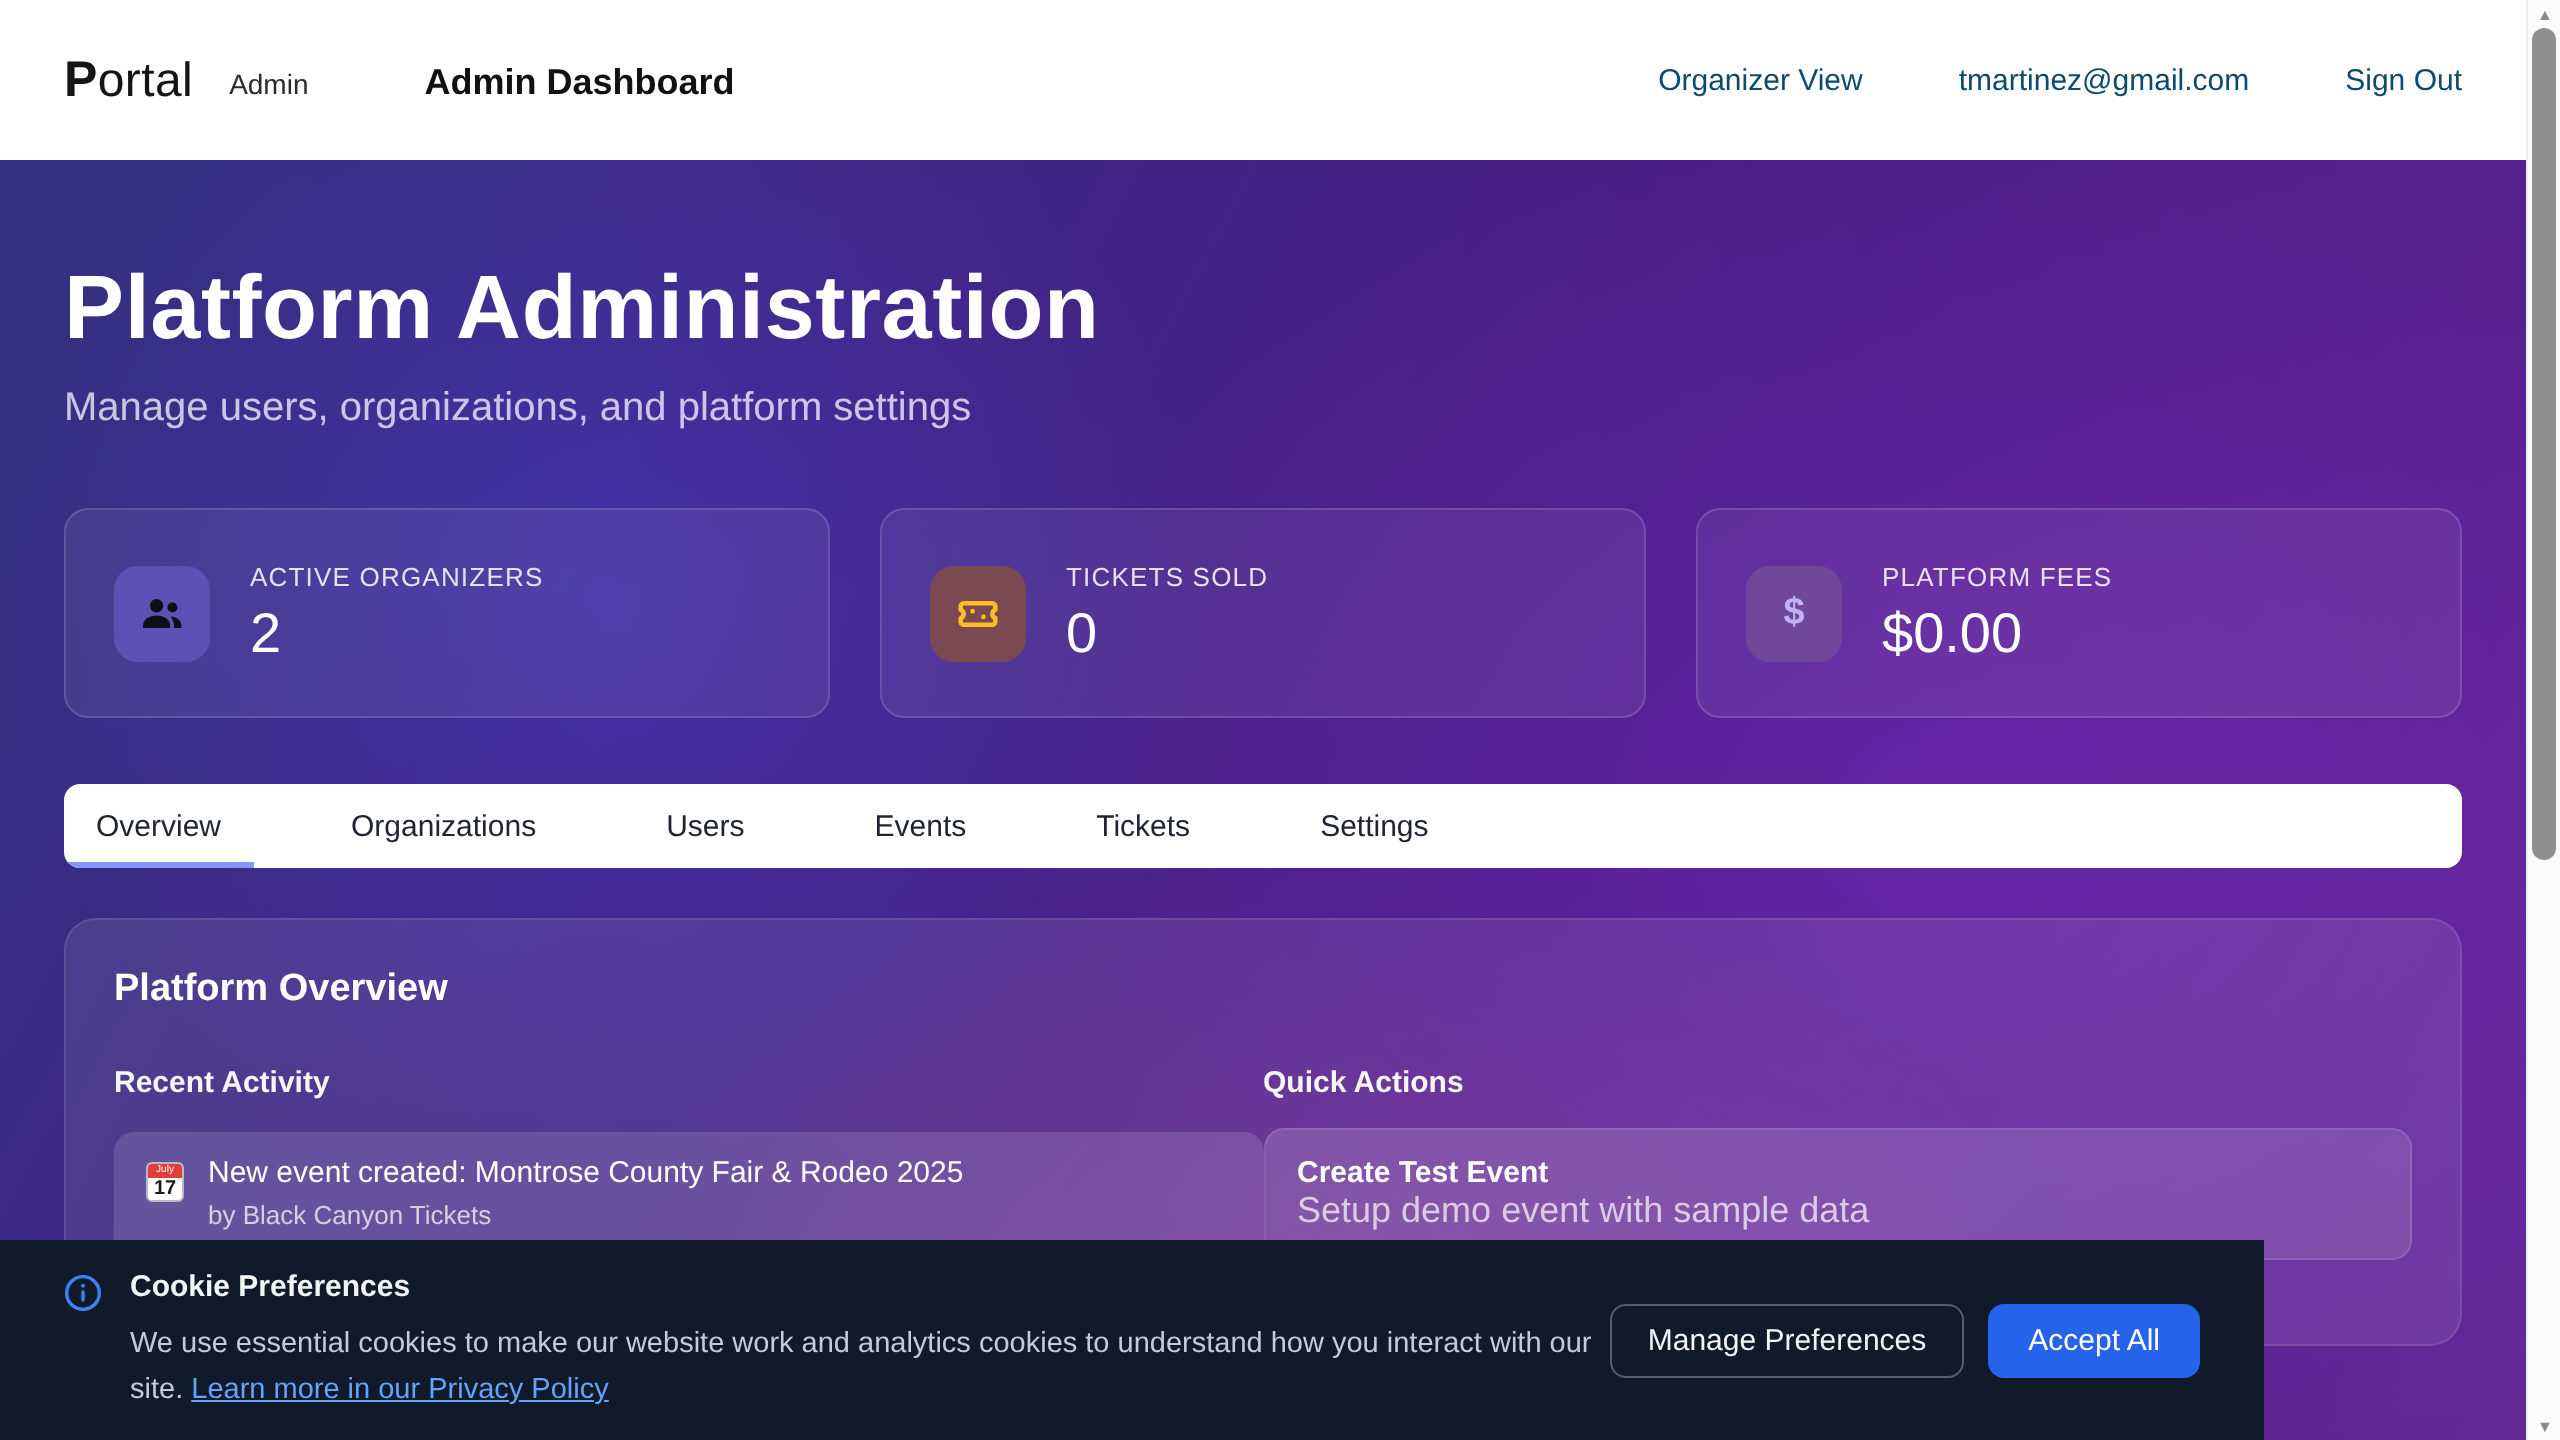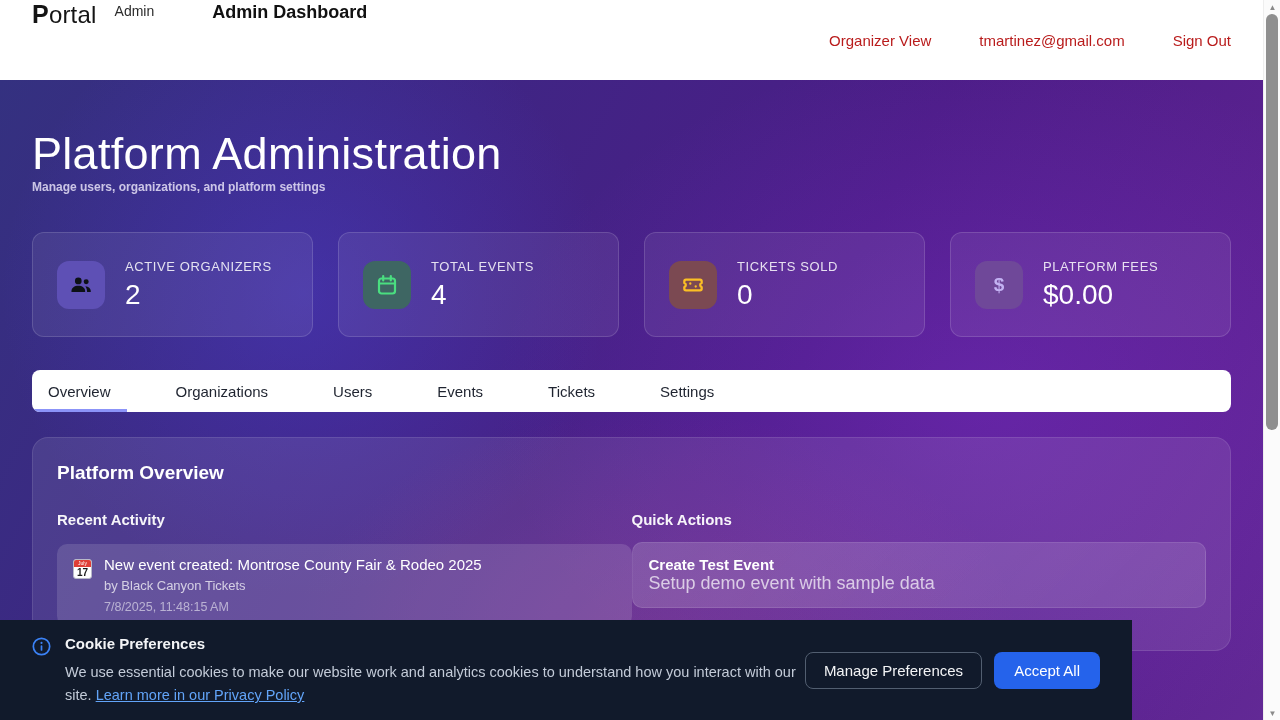--- a/index.html
+++ b/index.html
@@ -6,43 +6,43 @@
   html, body { width: 1280px; height: 720px; overflow: hidden; }
   body {
     font-family: "Liberation Sans", sans-serif;
     background: #ffffff;
     position: relative;
   }
   .viewport { width: 1263px; height: 720px; position: relative; overflow: hidden; }
 
   
   .header {
-    height: 80px; background: #ffffff; display: flex; 
+    height: 80px; background: #ffffff; display: flex; align-items: center;
     padding: 0 32px; position: relative; z-index: 2;
   }
   .logo { font-size: 24px; color: #141414; letter-spacing: 0.2px; }
   .logo .logo-p { font-weight: 700; font-size: 25px; }
   .logo .logo-rest { font-weight: 300; }
   .logo-badge { font-size: 14px; color: #2b2b2b; margin-left: 18px; margin-top: 3px; }
   .header-title { font-size: 18px; font-weight: 700; color: #111111; margin-left: 58px; margin-top: 2px; }
   .header-nav { margin-left: auto; display: flex; align-items: center; gap: 48px; }
-  .header-link { font-size: 15px; color: #b91c1c; text-decoration: none; cursor: pointer; background: none; border: none; font-family: inherit; }
+  .header-link { font-size: 15px; color: #0c4a6e; text-decoration: none; cursor: pointer; background: none; border: none; font-family: inherit; }
 
   
   .admin-body {
     min-height: 640px;
     padding: 48px 32px 140px 32px;
     background:
       radial-gradient(520px 320px at 52% 78%, rgba(217, 70, 160, 0.16), rgba(217,70,160,0) 70%),
       radial-gradient(700px 500px at 78% 45%, rgba(147, 51, 234, 0.28), rgba(147,51,234,0) 70%),
       radial-gradient(420px 420px at 24% 30%, rgba(79, 70, 229, 0.35), rgba(79,70,229,0) 72%),
       linear-gradient(118deg, #343180 0%, #3f2584 30%, #4c1d87 58%, #5b2290 84%, #632a96 100%);
   }
-  .hero-title { font-size: 45px; font-weight: 400; color: #ffffff; letter-spacing: 0.3px; }
-  .hero-subtitle { font-size: 12px; color: rgba(236, 230, 250, 0.82); font-weight: 700; }
+  .hero-title { font-size: 45px; font-weight: 700; color: #ffffff; letter-spacing: 0.3px; }
+  .hero-subtitle { font-size: 20px; color: rgba(236, 230, 250, 0.82); margin-top: 13px; font-weight: 400; }
 
   
   .stats-row { display: flex; gap: 25px; margin-top: 38px; }
   .stat-card {
     flex: 1; height: 105px; border-radius: 12px;
     background: rgba(255, 255, 255, 0.07);
     border: 1px solid rgba(255, 255, 255, 0.14);
     display: flex; align-items: center; padding: 0 24px; gap: 20px;
   }
   .stat-iconbox {
@@ -170,34 +170,20 @@
             <circle cx="16.8" cy="9" r="2.3"></circle>
             <path d="M16 13.2c2.9.2 5 1.9 5 4.4v.9h-3.4c0-2.2-.6-3.9-1.6-5.3z"></path>
           </svg>
         </div>
         <div>
           <div class="stat-label">ACTIVE ORGANIZERS</div>
           <div class="stat-value">2</div>
         </div>
       </div>
 
-      <div class="stat-card">
-        <div class="stat-iconbox iconbox-calendar">
-          <svg width="24" height="24" viewBox="0 0 24 24" fill="none" stroke="#4ade80" stroke-width="2.2" stroke-linecap="round">
-            <rect x="4" y="5.5" width="16" height="15" rx="2.5"></rect>
-            <line x1="8.2" y1="3" x2="8.2" y2="7.5"></line>
-            <line x1="15.8" y1="3" x2="15.8" y2="7.5"></line>
-            <line x1="5" y1="10.5" x2="19" y2="10.5"></line>
-          </svg>
-        </div>
-        <div>
-          <div class="stat-label">TOTAL EVENTS</div>
-          <div class="stat-value">4</div>
-        </div>
-      </div>
 
       <div class="stat-card">
         <div class="stat-iconbox iconbox-ticket">
           <svg width="26" height="26" viewBox="0 0 24 24" fill="none" stroke="#fbbf24" stroke-width="2.1" stroke-linejoin="round">
             <path d="M4 8.5a1.5 1.5 0 0 1 1.5-1.5h13A1.5 1.5 0 0 1 20 8.5v1.6a2 2 0 0 0 0 3.8v1.6a1.5 1.5 0 0 1-1.5 1.5h-13A1.5 1.5 0 0 1 4 15.5v-1.6a2 2 0 0 0 0-3.8z"></path>
             <line x1="9.5" y1="10.6" x2="9.5" y2="10.8" stroke-linecap="round"></line>
             <line x1="14.5" y1="13.2" x2="14.5" y2="13.4" stroke-linecap="round"></line>
           </svg>
         </div>
         <div>

